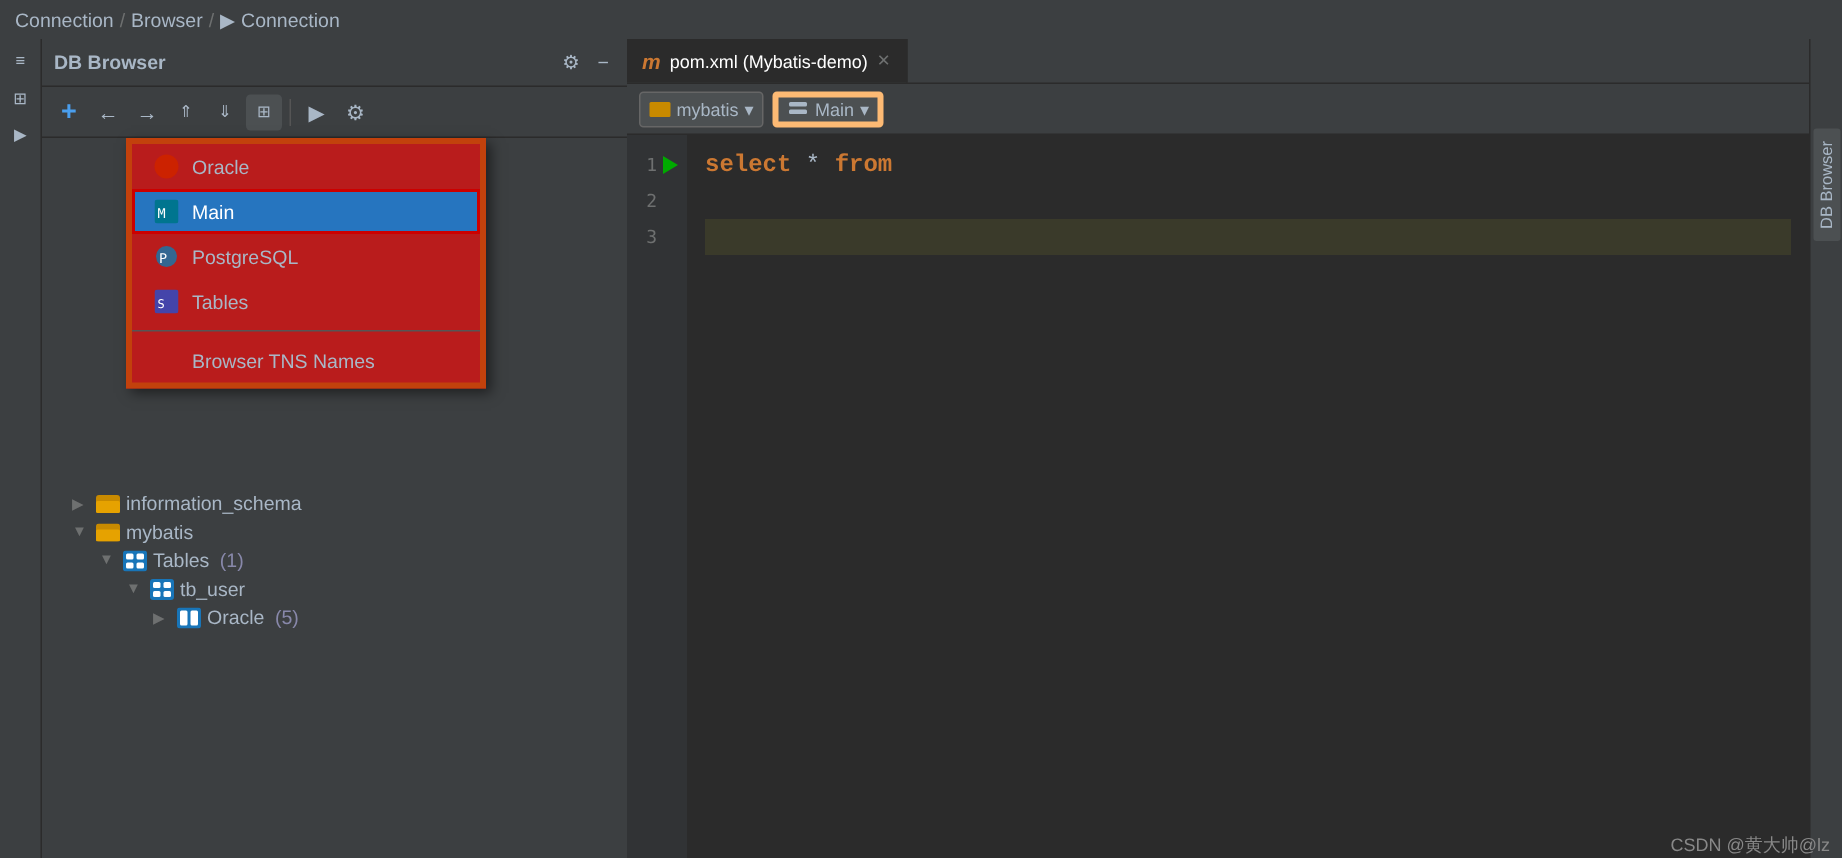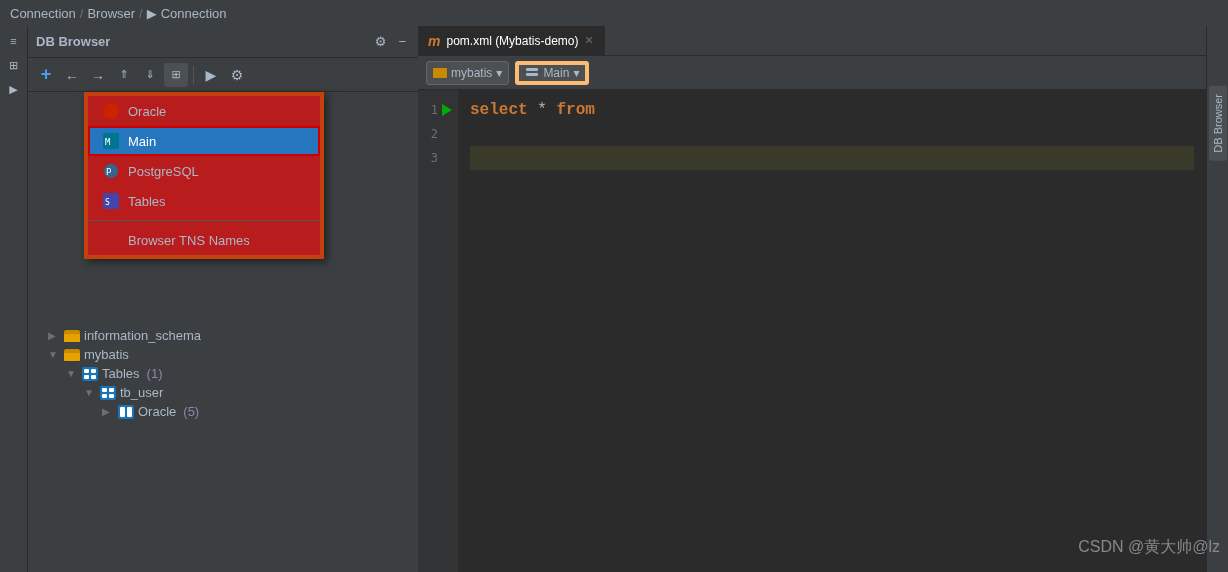--- a/index.html
+++ b/index.html
@@ -374,24 +374,24 @@
       font-size: 11px;
       cursor: pointer;
       padding: 8px 3px;
       background: #4c5052;
       border-radius: 2px;
     }
 
     
     .watermark {
       position: absolute;
-      bottom: 14px;
+      bottom: 0;
       right: 8px;
       color: #888;
-      font-size: 16px;
+      font-size: 12px;
     }
 
     
     ::-webkit-scrollbar { width: 8px; height: 8px; }
     ::-webkit-scrollbar-track { background: #2b2b2b; }
     ::-webkit-scrollbar-thumb { background: #555; border-radius: 4px; }
   </style>
 </head>
 <body>
 

